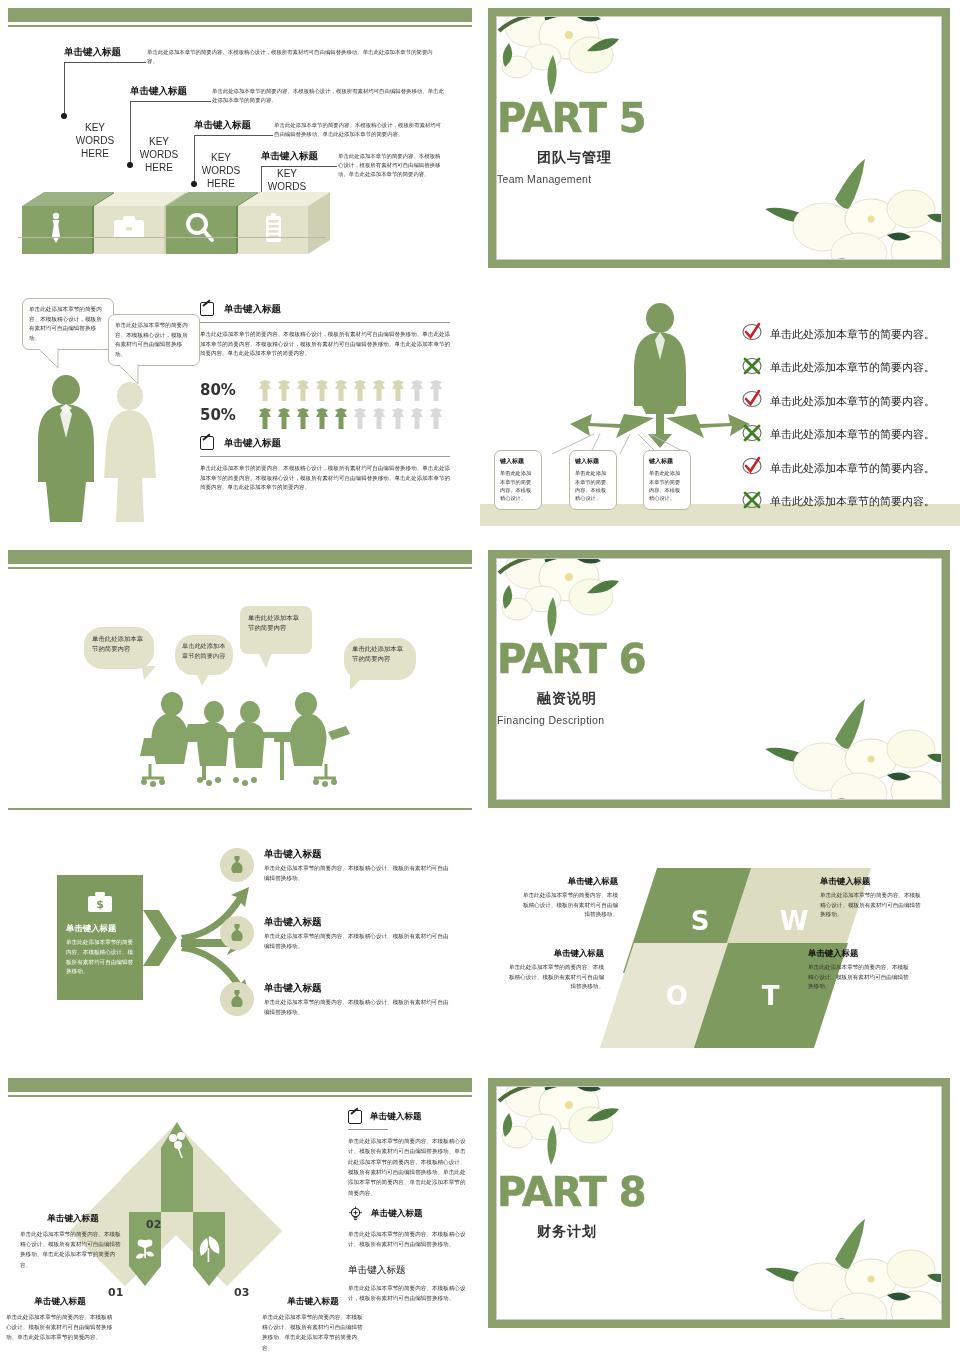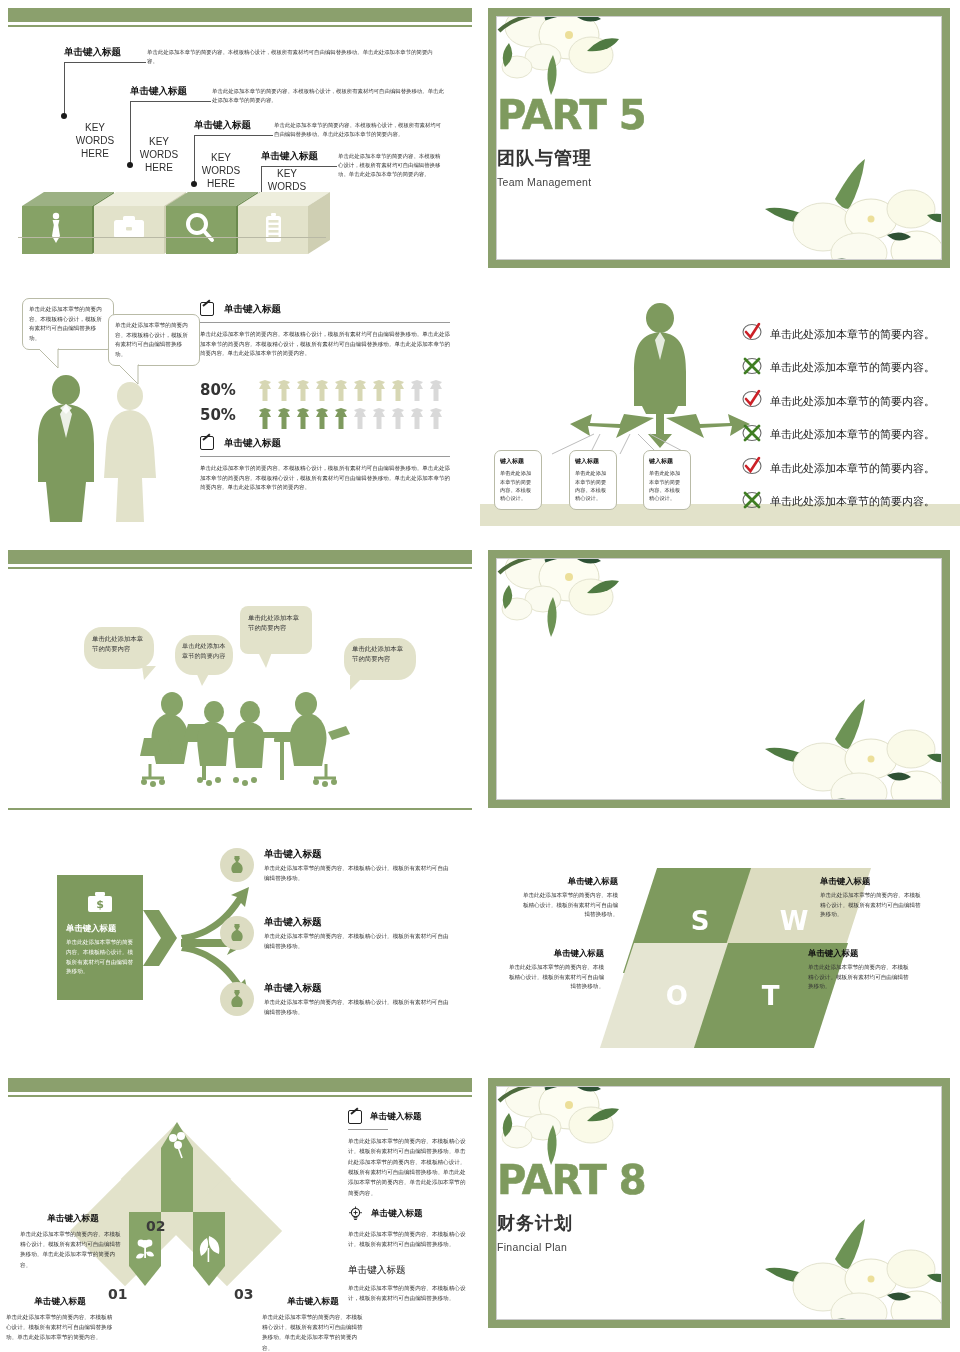--- a/index.html
+++ b/index.html
@@ -18,21 +18,21 @@
   .topbar { position:absolute; left:8px; right:8px; top:8px; height:14px; background:#8ba06d; }
   .topbar:after { content:""; position:absolute; left:0; right:0; top:17px; height:2px; background:#8ba06d; }
   .botline { position:absolute; left:8px; right:8px; bottom:10px; height:2px; background:#8ba06d; }
 
   
   .part-slide { position:absolute; left:8px; top:8px; right:10px; bottom:12px; background:#8ba06d; padding:8px; }
   .part-inner { width:100%; height:100%; background:#fff; border:1px solid #ccc; position:relative; overflow:hidden; }
   .part-center { position:absolute; left:0; right:0; top:50%; transform:translateY(-50%); text-align:left; padding-top:6px;}
   .part-big { font-size:40px; font-weight:bold; color:#7e9a5e; letter-spacing:-1px; font-family:"DejaVu Sans",sans-serif;
               -webkit-text-stroke:0.5px #7e9a5e; line-height:1; }
-  .part-cn { font-size:18px; color:#333; margin-top:11px; font-weight:bold; letter-spacing:1px;}
+  .part-cn { font-size:14px; color:#333; margin-top:11px; font-weight:bold; letter-spacing:1px;padding-left:40px;}
   .part-en { font-size:10.5px; color:#444; margin-top:6px; letter-spacing:0.3px;}
 
   
   .flower-tl { position:absolute; left:-6px; top:-8px; width:150px; height:120px; }
   .flower-br { position:absolute; right:-10px; bottom:-14px; width:190px; height:120px; }
 
   
   .s1 .leader { position:absolute; }
   .s1 .ltitle { font-size:9.5px; font-weight:bold; color:#111; white-space:nowrap; }
   .s1 .lbody { font-size:5.4px; color:#333; line-height:1.65; }
@@ -56,21 +56,21 @@
   .ckrow span.t { font-size:11px; color:#1a1a1a; }
   .circ { width:34px; height:34px; border-radius:50%; background:#dcdcc2; display:flex; align-items:center; justify-content:center; }
 
   
   .para { position:absolute; width:120px; height:105px; transform:skewX(-18deg); display:flex; align-items:center; justify-content:center; }
   .para span { transform:skewX(18deg); font-size:26px; font-weight:bold; color:#fff; font-family:"DejaVu Sans",sans-serif;}
   .swot-t { font-size:8.4px; font-weight:bold; color:#111; }
   .swot-b { font-size:5.6px; color:#333; line-height:1.72; }
 
   
-  .numlbl { position:absolute; font-size:14px; font-weight:bold; color:#3a3a3a; font-family:"DejaVu Sans",sans-serif;}
+  .numlbl { position:absolute; font-size:11px; font-weight:bold; color:#3a3a3a; font-family:"DejaVu Sans",sans-serif;}
   .dia { position:absolute; width:78px; height:78px; background:#e2e2ca; transform:rotate(45deg); }
   .bulbico{width:15px;height:15px;display:inline-block;vertical-align:middle;}
 </style>
 </head>
 <body>
 
 <div class="grid">
 
 <div class="cell s1">
   <div class="topbar"></div>
@@ -449,20 +449,25 @@
           <ellipse cx="26" cy="58" rx="15" ry="11" fill="#fbfbf0" stroke="#e5e5d0"></ellipse>
           <circle cx="78" cy="26" r="4" fill="#ecdf9a"></circle>
           <path d="M8 22 C20 10 38 6 52 4" stroke="#4e6b3e" stroke-width="4" fill="none"></path>
           <path d="M54 10 Q74 2 96 8" stroke="#2f5438" stroke-width="3" fill="none"></path>
           <path d="M62 46 Q70 66 60 86 Q52 64 62 46" fill="#6d9355"></path>
           <path d="M96 42 Q118 44 128 30 Q110 26 96 42" fill="#4f7a42"></path>
           <path d="M18 34 Q8 46 14 58 Q26 48 18 34" fill="#5d8548"></path>
           <path d="M86 8 Q100 2 110 10 Q98 16 86 8" fill="#2e5135"></path>
         </g>
       </svg>
+      <div class="part-center">
+        <div class="part-big">PART 6</div>
+        <div class="part-cn">融资说明</div>
+        <div class="part-en">Financing Description</div>
+      </div>
       <svg class="flower-br" viewBox="0 0 190 120">
         <g>
           <path d="M74 46 Q92 14 104 6 Q100 34 88 56 Q80 56 74 46" fill="#6d9355"></path>
           <path d="M40 60 Q16 52 4 56 Q24 70 44 70" fill="#4f7a42"></path>
           <ellipse cx="62" cy="74" rx="30" ry="24" fill="#fbfbef" stroke="#e3e3cf"></ellipse>
           <ellipse cx="110" cy="66" rx="26" ry="20" fill="#fdfdf2" stroke="#e0e0c8"></ellipse>
           <ellipse cx="150" cy="56" rx="24" ry="19" fill="#fafae8" stroke="#e3e3cf"></ellipse>
           <ellipse cx="98" cy="100" rx="28" ry="20" fill="#fbfbf0" stroke="#e5e5d0"></ellipse>
           <ellipse cx="156" cy="98" rx="26" ry="20" fill="#fdfdf2" stroke="#e0e0c8"></ellipse>
           <circle cx="110" cy="66" r="3.5" fill="#ecdf9a"></circle>
@@ -668,21 +673,20 @@
           <path d="M54 10 Q74 2 96 8" stroke="#2f5438" stroke-width="3" fill="none"></path>
           <path d="M62 46 Q70 66 60 86 Q52 64 62 46" fill="#6d9355"></path>
           <path d="M96 42 Q118 44 128 30 Q110 26 96 42" fill="#4f7a42"></path>
           <path d="M18 34 Q8 46 14 58 Q26 48 18 34" fill="#5d8548"></path>
           <path d="M86 8 Q100 2 110 10 Q98 16 86 8" fill="#2e5135"></path>
         </g>
       </svg>
       <div class="part-center">
         <div class="part-big">PART 8</div>
         <div class="part-cn">财务计划</div>
-        <div class="part-en">Financial Plan</div>
       </div>
       <svg class="flower-br" viewBox="0 0 190 120">
         <g>
           <path d="M74 46 Q92 14 104 6 Q100 34 88 56 Q80 56 74 46" fill="#6d9355"></path>
           <path d="M40 60 Q16 52 4 56 Q24 70 44 70" fill="#4f7a42"></path>
           <ellipse cx="62" cy="74" rx="30" ry="24" fill="#fbfbef" stroke="#e3e3cf"></ellipse>
           <ellipse cx="110" cy="66" rx="26" ry="20" fill="#fdfdf2" stroke="#e0e0c8"></ellipse>
           <ellipse cx="150" cy="56" rx="24" ry="19" fill="#fafae8" stroke="#e3e3cf"></ellipse>
           <ellipse cx="98" cy="100" rx="28" ry="20" fill="#fbfbf0" stroke="#e5e5d0"></ellipse>
           <ellipse cx="156" cy="98" rx="26" ry="20" fill="#fdfdf2" stroke="#e0e0c8"></ellipse>

